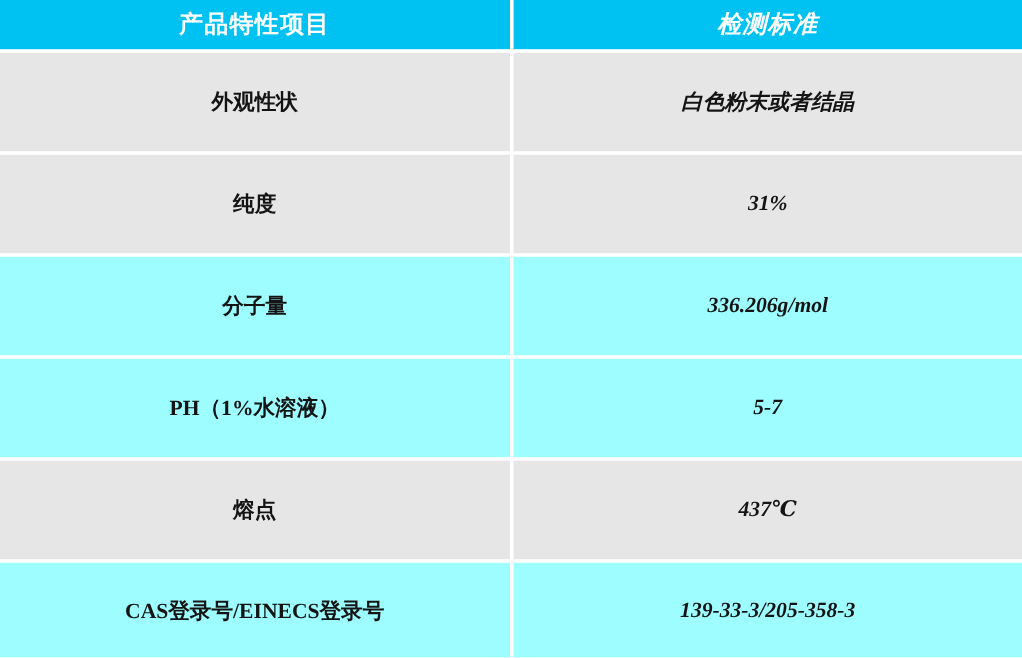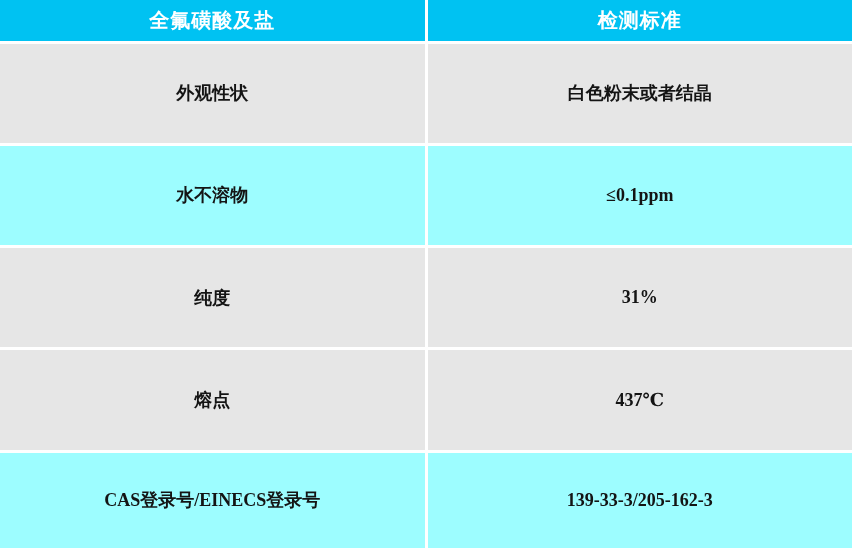--- a/index.html
+++ b/index.html
@@ -34,53 +34,57 @@
   .spec-table td{
     text-align:center;
     vertical-align:middle;
     font-weight:bold;
     font-size:18px;
     color:var(--body_text);
     font-family:"Liberation Serif","DejaVu Serif",serif;
   }
   .spec-table tbody tr{border-top:3px solid var(--separator);padding-left:34px;}
   .spec-table th + th,
-  .spec-table td + td{border-left:3px solid var(--separator);}
+  .spec-table td + td{border-left:3px solid var(--separator);font-style:italic;}
   tr.row-gray td{background:var(--row_gray);}
   tr.row-cyan td{background:var(--row_cyan);}
 </style>
 </head>
 <body>
 
 <table class="spec-table">
   <colgroup>
     <col style="width:426px">
     <col style="width:426px">
   </colgroup>
   <thead>
     <tr class="header-row">
-      <th>全氟磺酸及盐</th>
+      <th>产品特性项目</th>
       <th>检测标准</th>
     </tr>
   </thead>
   <tbody>
     <tr class="row-gray">
       <td>外观性状</td>
       <td>白色粉末或者结晶</td>
     </tr>
-    <tr class="row-cyan">
-      <td>水不溶物</td>
-      <td>≤0.1ppm</td>
-    </tr>
     <tr class="row-gray">
       <td>纯度</td>
       <td>31%</td>
+    </tr>
+    <tr class="row-cyan">
+      <td>分子量</td>
+      <td>336.206g/mol</td>
+    </tr>
+    <tr class="row-cyan">
+      <td>PH（1%水溶液）</td>
+      <td>5-7</td>
     </tr>
     <tr class="row-gray">
       <td>熔点</td>
       <td>437℃</td>
     </tr>
     <tr class="row-cyan">
       <td>CAS登录号/EINECS登录号</td>
-      <td>139-33-3/205-162-3</td>
+      <td>139-33-3/205-358-3</td>
     </tr>
   </tbody>
 </table>
 
 </body></html>

